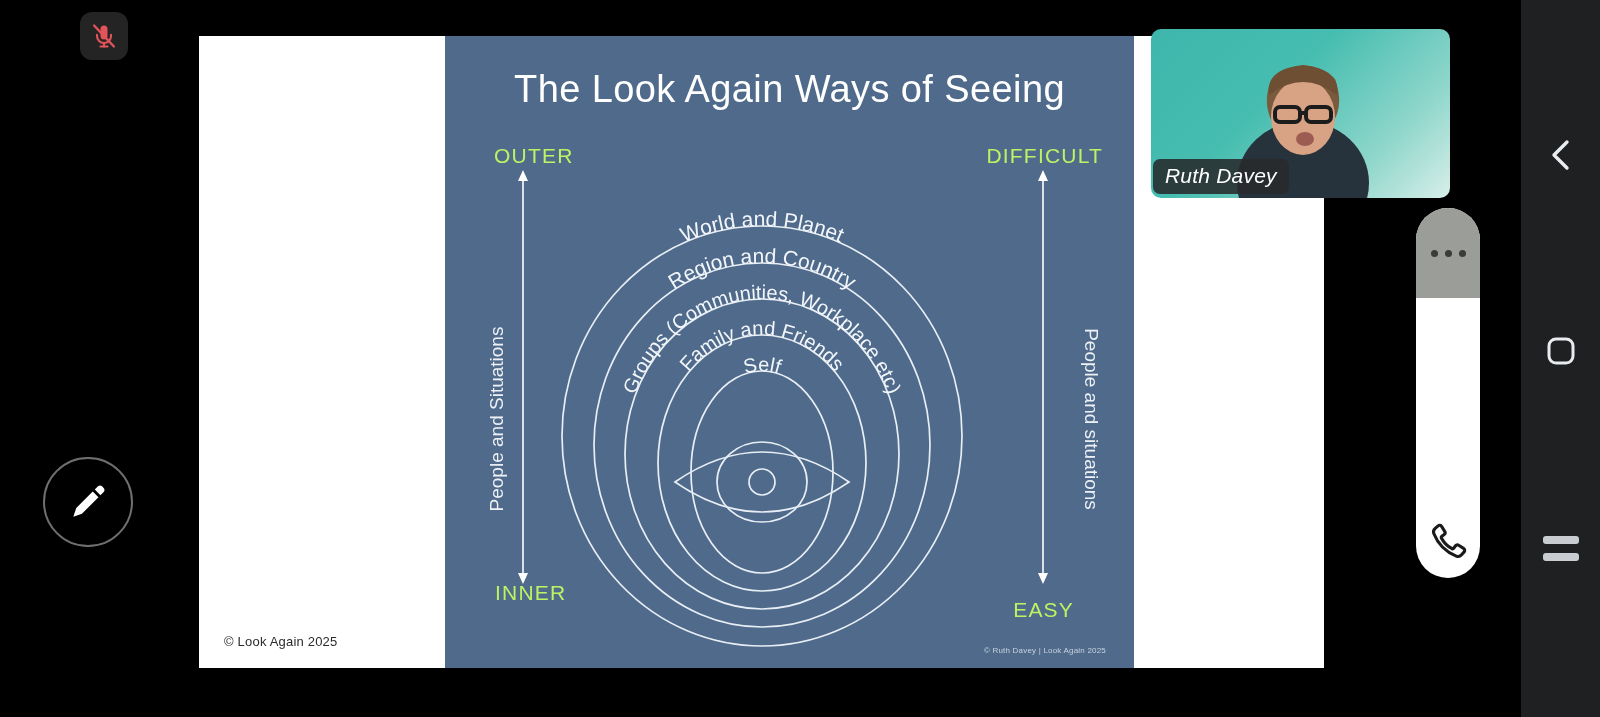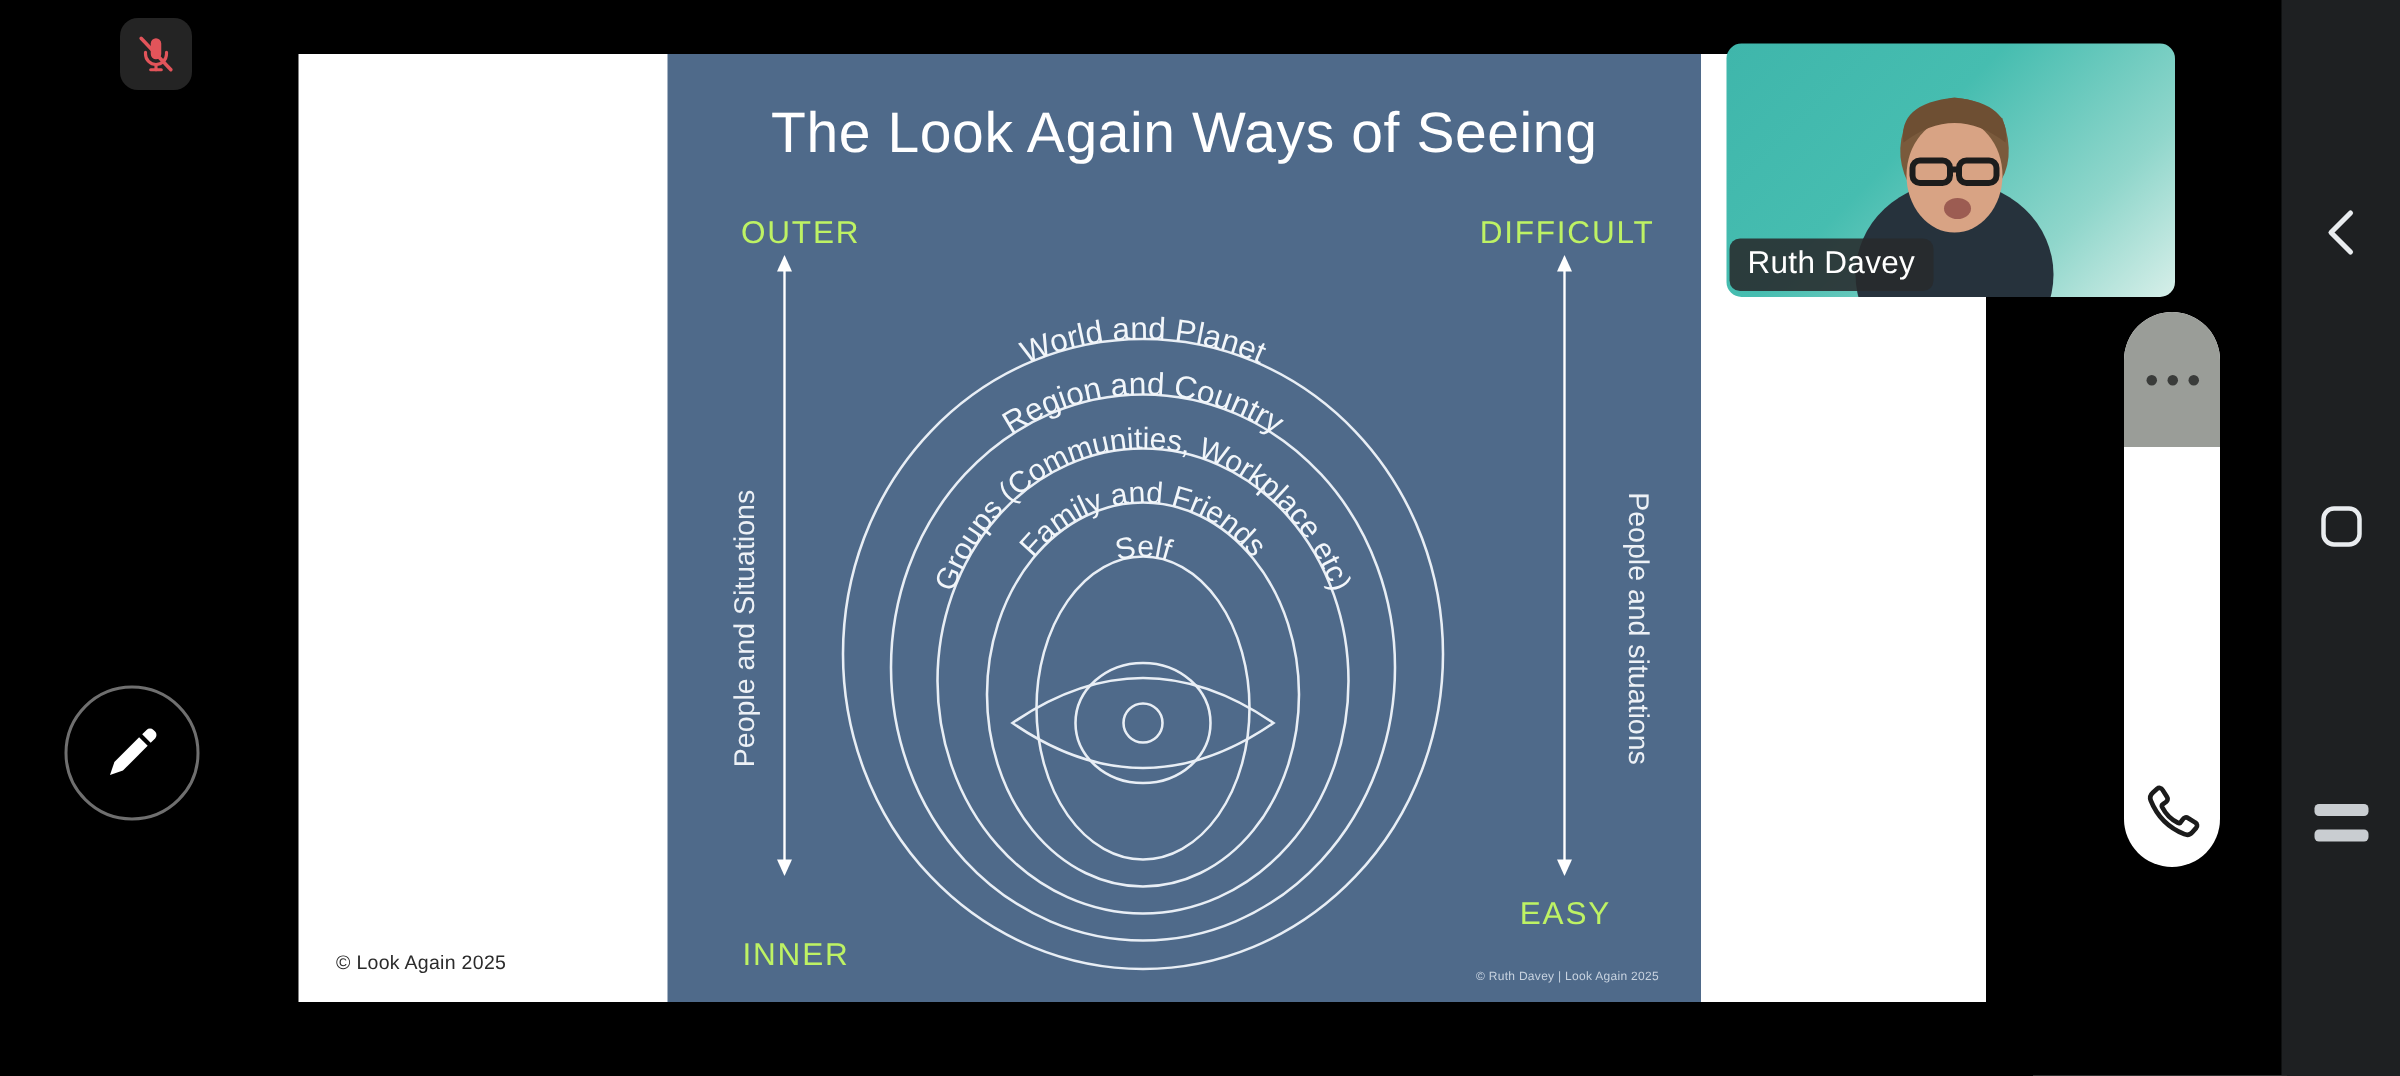--- a/index.html
+++ b/index.html
@@ -42,21 +42,21 @@
   .slide-title {
     position:absolute; top:32px; left:0; width:100%; text-align:center;
     font-size:38px; color:#ffffff; font-weight:300; letter-spacing:.4px;
   }
 
   
   .corner-lbl {
     position:absolute; font-size:21px; color:#bef264; font-weight:300; letter-spacing:1.2px;
   }
   .lbl-outer     { left:49px;  top:108px; }
-  .lbl-inner     { left:50px;  top:545px;margin-top:44px; }
+  .lbl-inner     { left:50px;  top:545px; }
   .lbl-difficult { right:31px; top:108px;text-align:center; }
   .lbl-easy      { right:60px; top:562px;text-align:center; }
 
   
   .axis-text {
     position:absolute; font-size:19px; color:#edf1f6; font-weight:300;
     white-space:nowrap;
   }
   .axis-left  { left:-40px; top:372px; transform:rotate(-90deg); transform-origin:center; }
   .axis-right { right:-48px; top:372px; transform:rotate(90deg); transform-origin:center; }
@@ -67,21 +67,21 @@
   
   .video-tile {
     position:absolute; left:1151px; top:29px; width:299px; height:169px;
     border-radius:10px; overflow:hidden;
     background:linear-gradient(135deg,#3fb6ab 0%,#46bdb0 40%,#8fd6cb 75%,#d7efe9 100%);
   }
   .name-badge {
     position:absolute; left:1153px; top:159px;
     background:rgba(40,42,44,.88); color:#fff;
     padding:5px 12px 6px 12px; border-radius:7px;
-    font-size:21px; font-weight:400; letter-spacing:.2px;
+    font-size:21px; font-weight:400; letter-spacing:.2px;font-style:italic;
   }
 
   
   .call-pill {
     position:absolute; left:1416px; top:208px; width:64px; height:370px;
     border-radius:32px; overflow:hidden; background:#ffffff;
   }
   .pill-top {
     position:absolute; left:0; top:0; width:100%; height:90px;
     background:#9a9d98;

